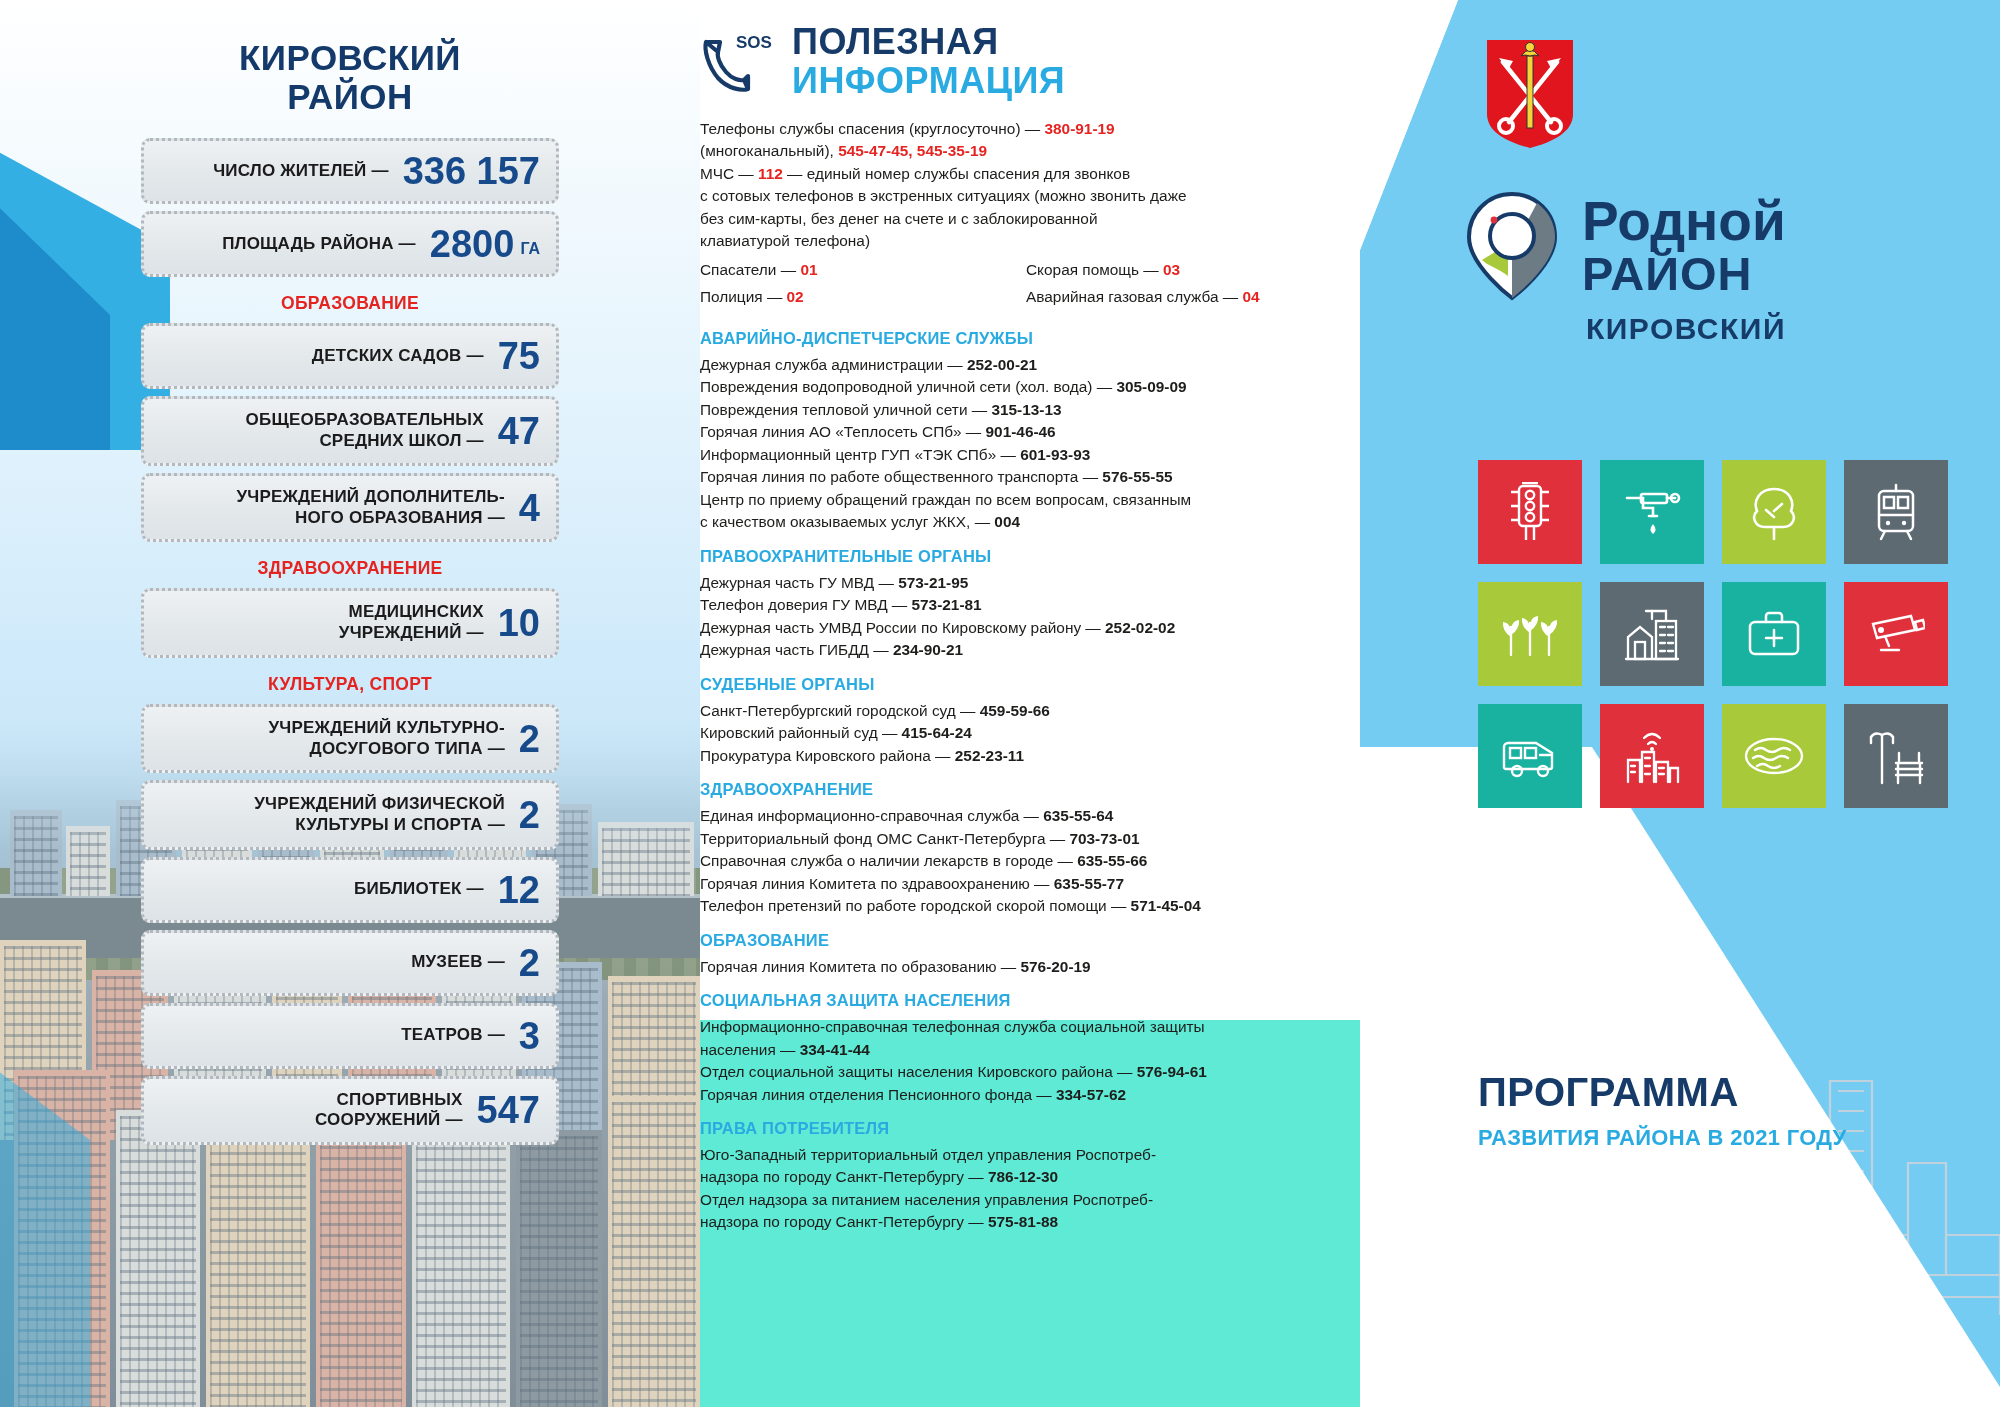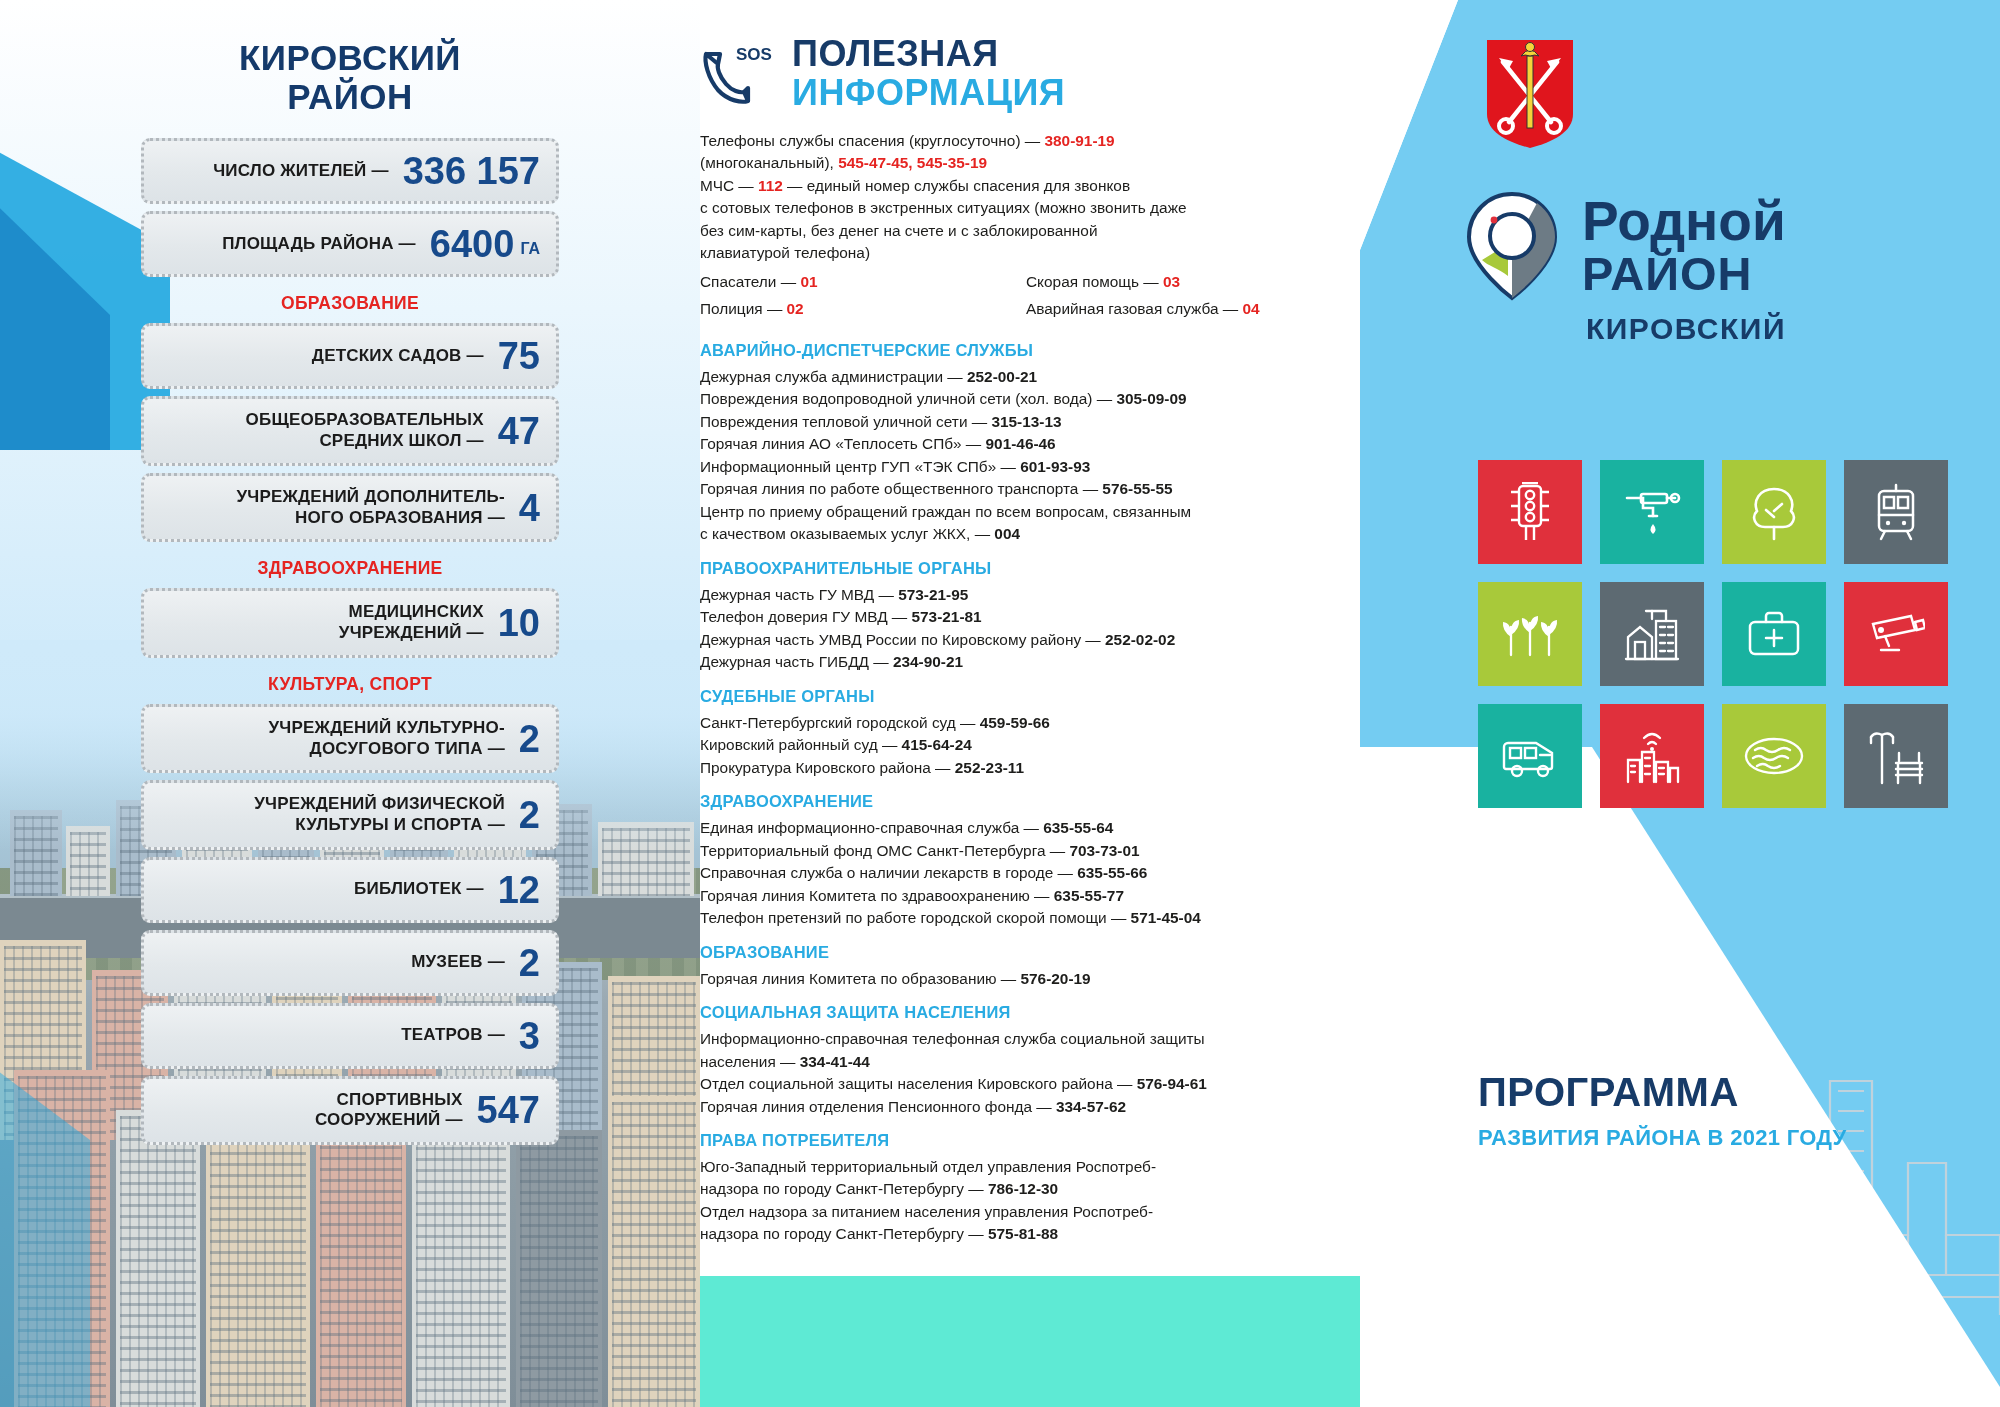--- a/index.html
+++ b/index.html
@@ -106,22 +106,22 @@
     color:#174a8b; font-weight:bold; font-size:38px; line-height:1;
     white-space:nowrap; flex:0 0 auto;
   }
   .stat-unit {
     color:#174a8b; font-weight:bold; font-size:16px;
     margin-left:6px; align-self:flex-end; padding-bottom:5px;
   }
 
   
   .mid-col {
-    position:absolute; left:700px; top:0; width:660px; height:1276px;
-    background:#fff; padding:36px 18px 0 0;
+    position:absolute; left:700px; top:0; width:660px; height:1020px;
+    background:#fff; padding:24px 18px 0 0;
   }
   .mid-head { display:flex; align-items:flex-start; gap:14px; margin-bottom:20px; }
   .sos-icon { flex:0 0 auto; width:78px; height:62px; margin-top:8px; }
   .mid-title { line-height:1.0; }
   .mid-title .t1 {
     display:block; color:#173b68; font-weight:bold; font-size:36px; letter-spacing:.5px;
   }
   .mid-title .t2 {
     display:block; color:#29abe2; font-weight:bold; font-size:36px; letter-spacing:.5px; margin-top:3px;
   }
@@ -254,21 +254,21 @@
 
       <div class="stat-list">
 
         <div class="stat-box">
           <div class="stat-label">ЧИСЛО ЖИТЕЛЕЙ —</div>
           <div class="stat-val">336 157</div>
         </div>
 
         <div class="stat-box">
           <div class="stat-label">ПЛОЩАДЬ РАЙОНА —</div>
-          <div class="stat-val">6400</div>
+          <div class="stat-val">2800</div>
           <div class="stat-unit">ГА</div>
         </div>
 
         <div class="section-head">ОБРАЗОВАНИЕ</div>
 
         <div class="stat-box">
           <div class="stat-label">ДЕТСКИХ САДОВ —</div>
           <div class="stat-val">75</div>
         </div>
         <div class="stat-box">

